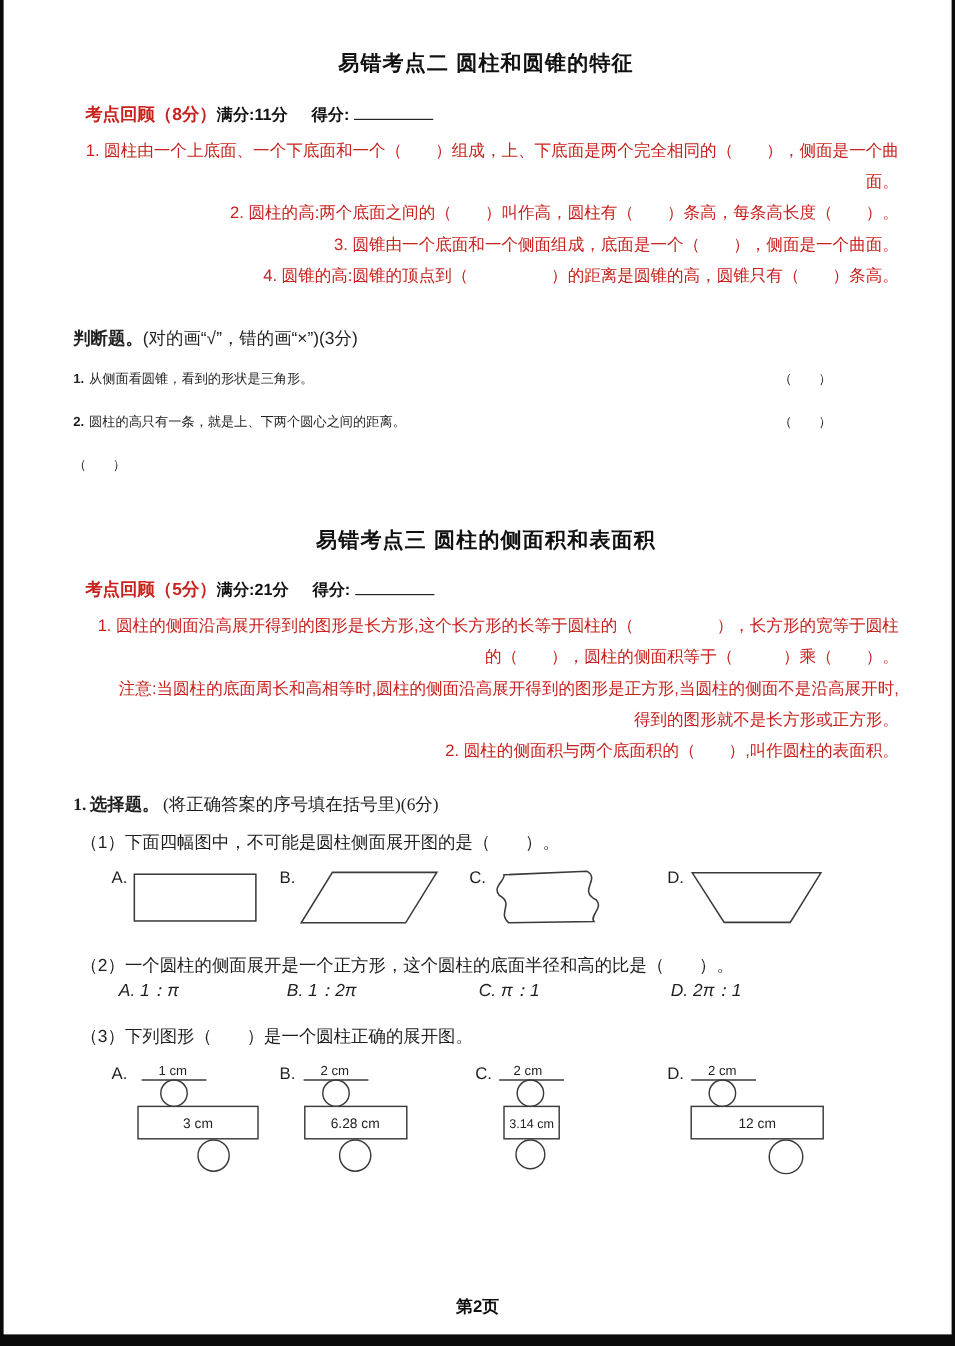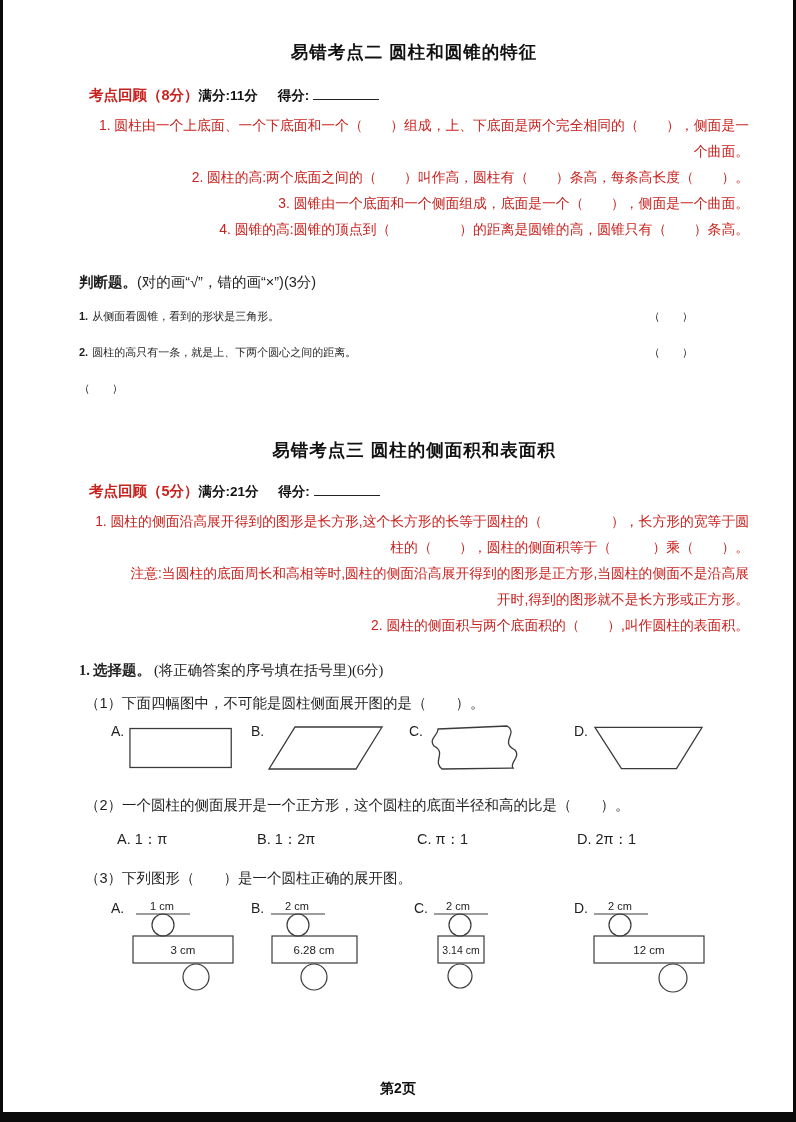--- a/index.html
+++ b/index.html
@@ -3,39 +3,39 @@
 <meta charset="utf-8">
 <style>
   * { margin:0; padding:0; box-sizing:border-box; }
   html,body { background:#e8e8e8; }
   body { width:796px; height:1122px; font-family:"Liberation Sans","DejaVu Sans",sans-serif; }
   .page{
     position:relative; width:796px; height:1122px; background:#ffffff; overflow:hidden;
     border-left:3px solid #0a0a0a; border-right:3px solid #0a0a0a; border-bottom:10px solid #0a0a0a;
     color:#1f1f1f;
   }
-  .inner{ padding:40px 44px 0 76px; }
+  .inner{ padding:40px 44px 0 58px; }
   .sec-title{ text-align:center; font-size:17.5px; font-weight:700; letter-spacing:1px; color:#111; }
   .red{ color:#c8211e; }
   b{ font-weight:700; }
   .review-row{ display:flex; justify-content:flex-start; align-items:baseline; margin-top:22px; padding:0 36px 0 10px; }
   .review-h{ font-size:14.5px; font-weight:700; }
   .score-area{ font-size:13.5px; color:#111; white-space:nowrap; }
   .score-gap{ margin-left:16px; }
   .blank{ display:inline-block; width:66px; height:12px; border-bottom:1.4px solid #222; vertical-align:baseline; }
   .red-list{ margin-top:8px; padding-left:10px;text-align:right; }
   .red-item{ font-size:13.8px; line-height:26px; padding-left:15px; text-indent:-15px; }
   .red-note{ font-size:13.8px; line-height:26px; padding-left:43px; text-indent:-15px; }
   .judge-title{ margin-top:30px; font-size:14.5px; }
   .judge-item{ display:flex; justify-content:space-between; align-items:baseline; margin-top:12px; font-size:11px; line-height:24px; padding-right:56px; }
   .judge-item b{ margin-right:4px; }
   .choice-head{ margin-top:22px; font-size:14.5px;font-family:Liberation Serif, serif; }
   .choice-head b{ margin-right:3px; }
   .q-text{ margin-top:12px; font-size:14.5px; padding-left:6px; line-height:22px; }
-  .q2-row{ display:flex; margin-top:14px; padding-left:38px; font-size:14.5px; }
+  .q2-row{ display:flex; padding-left:38px; font-size:14.5px;font-style:italic; }
   .q2-opt{ display:inline-block; }
   .q2a{ width:140px; } .q2b{ width:160px; } .q2c{ width:160px; }
   .shape-row{ display:flex; margin-top:8px; padding-left:32px; align-items:flex-start; }
   .shape-opt{ display:flex; align-items:flex-start; }
   .sopt-a{ width:140px; } .sopt-b{ width:158px; } .sopt-c{ width:165px; }
   .opt-label{ font-size:14px; margin-right:4px; padding-top:1px; white-space:nowrap; }
   .shape-svg rect,.shape-svg polygon,.shape-svg path{ fill:none; stroke:#3a3a3a; stroke-width:1.3; }
   .diagram-row{ display:flex; margin-top:10px; padding-left:32px; align-items:flex-start; }
   .diag-opt{ display:flex; align-items:flex-start; }
   .dopt-a{ width:140px; } .dopt-b{ width:163px; } .dopt-c{ width:160px; }

